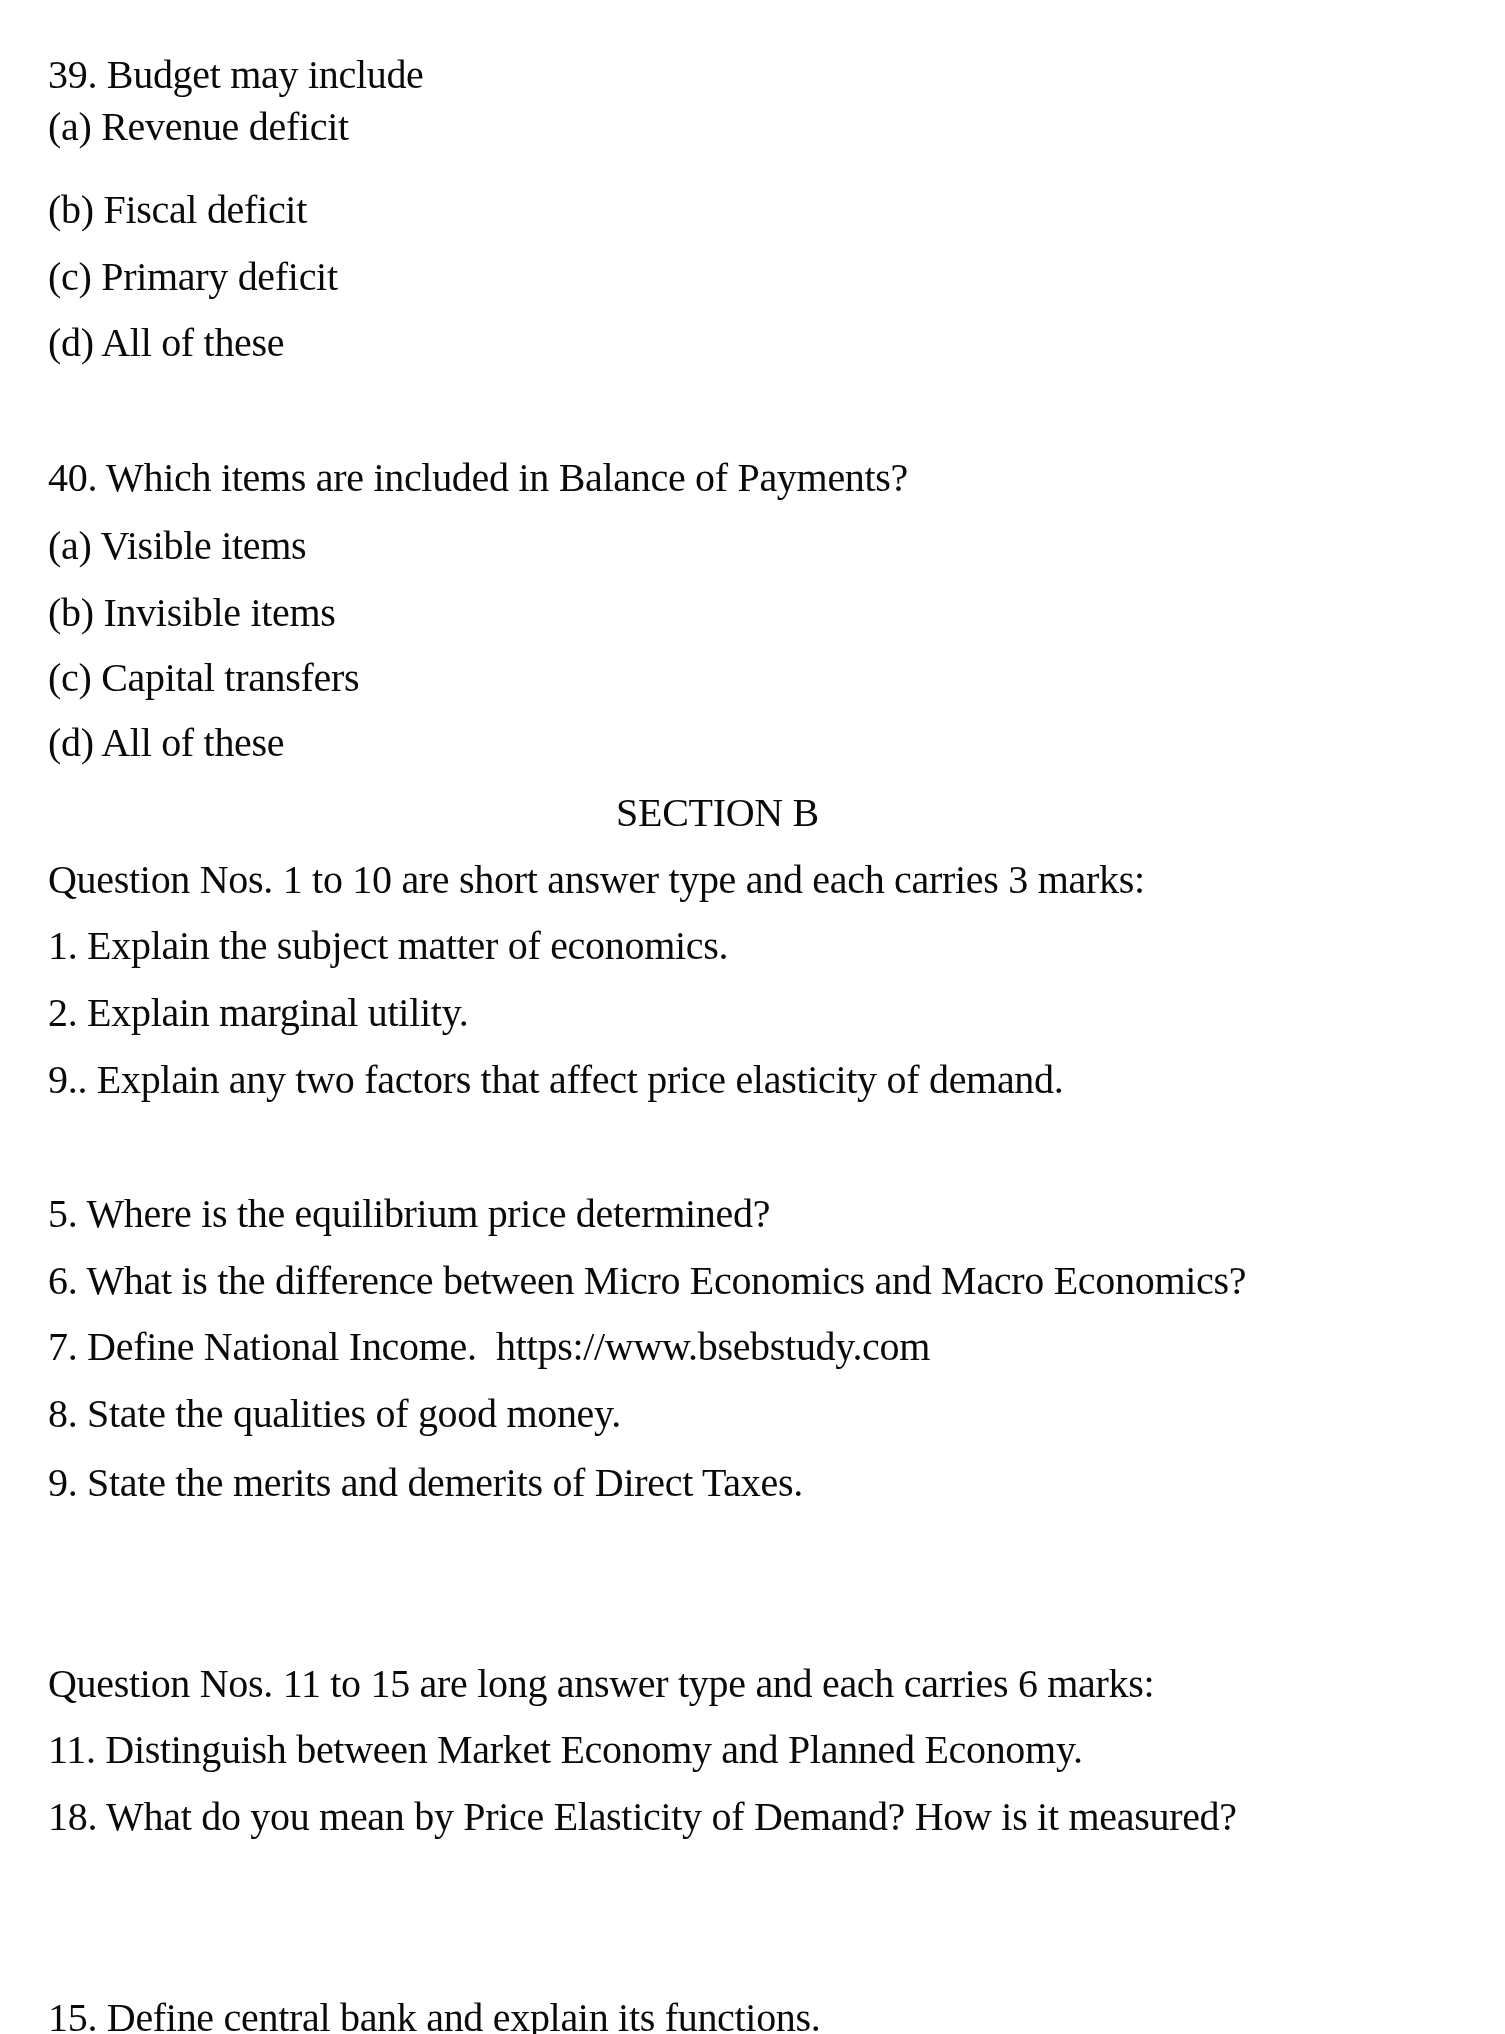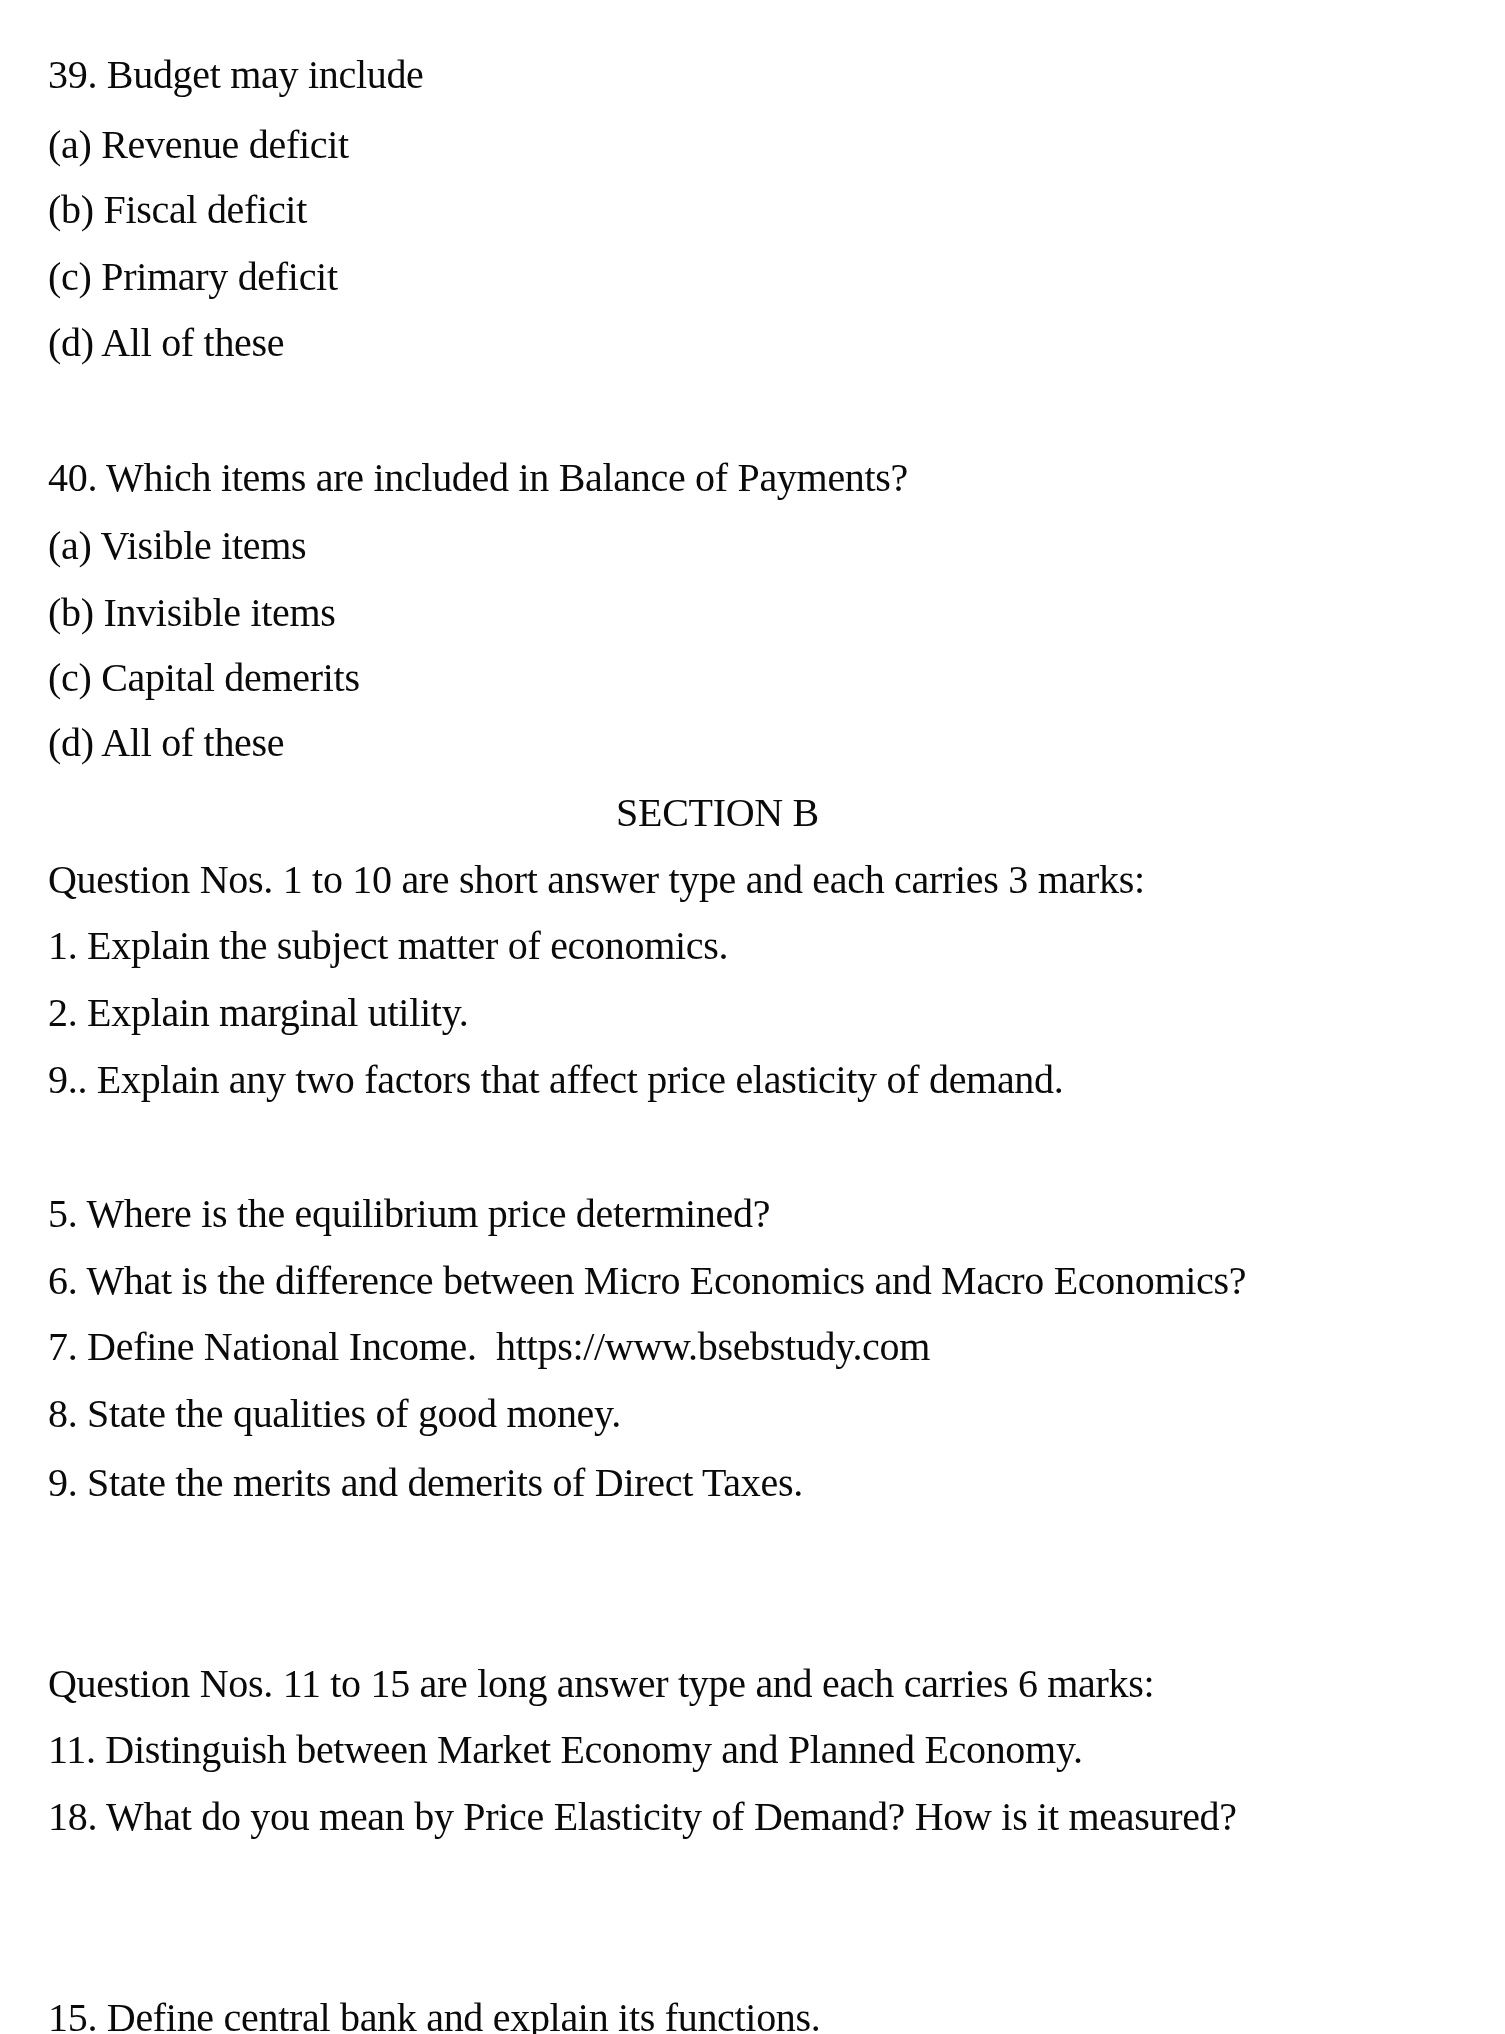--- a/index.html
+++ b/index.html
@@ -30,29 +30,29 @@
     text-align: center;
     transform: translateX(31px);
   }
 </style>
 </head>
 <body>
 
 <div class="page">
 
   <div class="line" style="top:55px">39. Budget may include</div>
-  <div class="line" style="top:125px">(a) Revenue deficit</div>
+  <div class="line" style="top:107px">(a) Revenue deficit</div>
   <div class="line" style="top:190px">(b) Fiscal deficit</div>
   <div class="line" style="top:257px">(c) Primary deficit</div>
   <div class="line" style="top:323px">(d) All of these</div>
 
   <div class="line" style="top:458px">40. Which items are included in Balance of Payments?</div>
   <div class="line" style="top:526px">(a) Visible items</div>
   <div class="line" style="top:593px">(b) Invisible items</div>
-  <div class="line" style="top:658px">(c) Capital demerits</div>
+  <div class="line" style="top:658px">(c) Capital transfers</div>
   <div class="line" style="top:723px">(d) All of these</div>
 
   <div class="line center" style="top:793px">SECTION B</div>
   <div class="line" style="top:860px">Question Nos. 1 to 10 are short answer type and each carries 3 marks:</div>
 
   <div class="line" style="top:926px">1. Explain the subject matter of economics.</div>
   <div class="line" style="top:993px">2. Explain marginal utility.</div>
   <div class="line" style="top:1060px">9.. Explain any two factors that affect price elasticity of demand.</div>
   <div class="line" style="top:1194px">5. Where is the equilibrium price determined?</div>
   <div class="line" style="top:1261px">6. What is the difference between Micro Economics and Macro Economics?</div>

